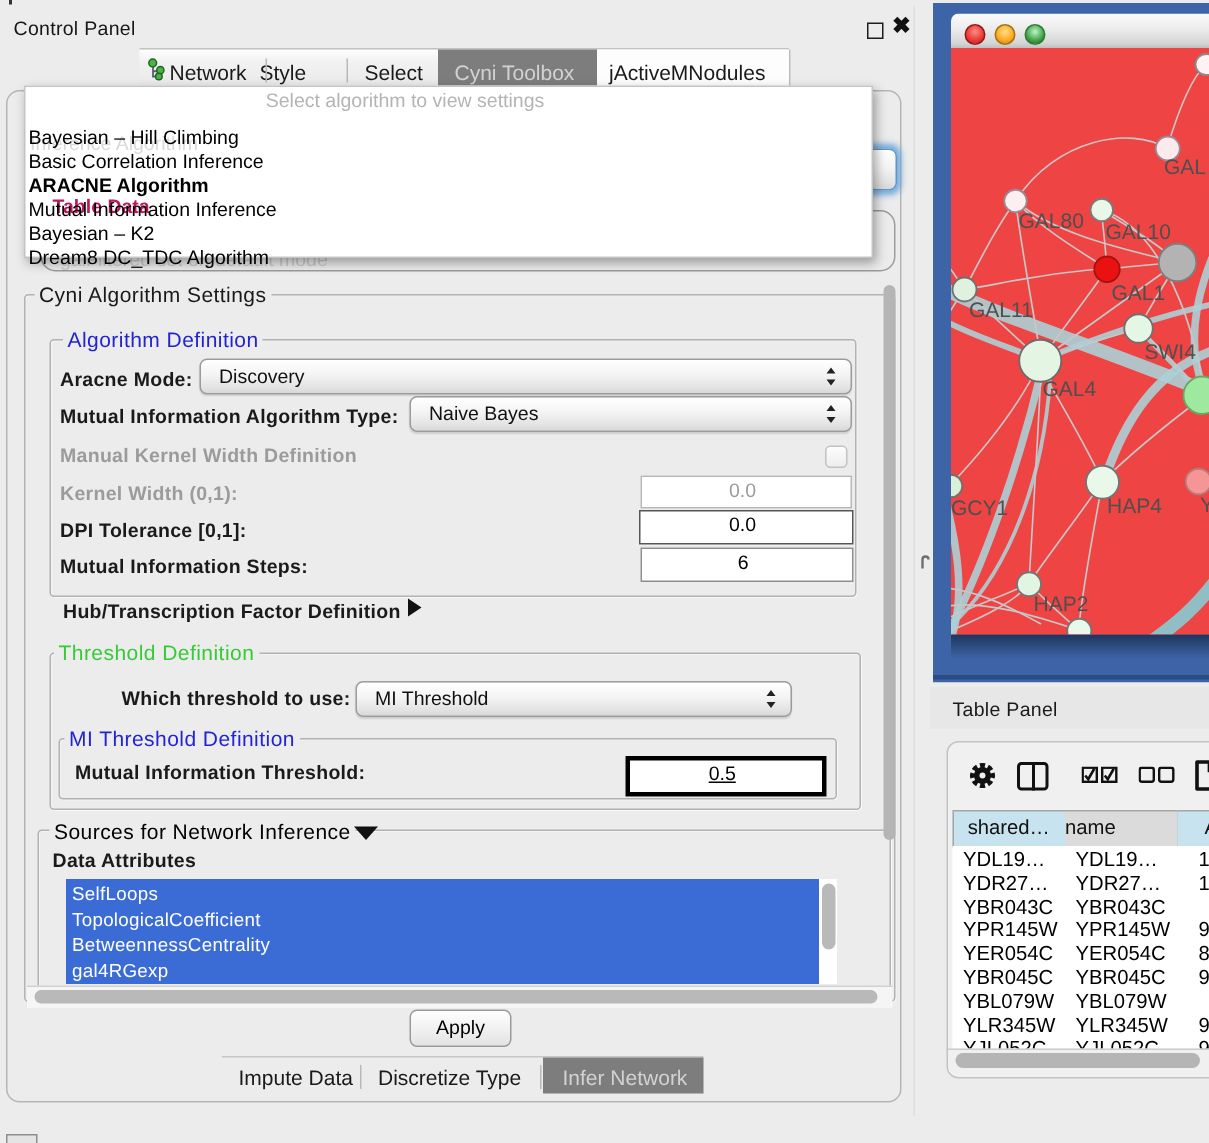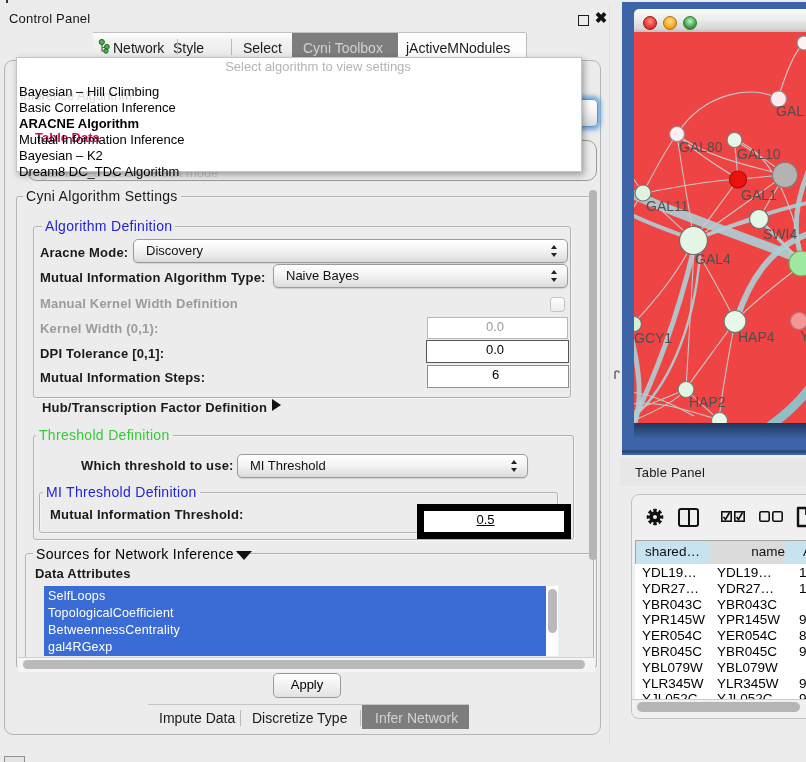--- a/index.html
+++ b/index.html
@@ -57,21 +57,21 @@
 
 <div class="abs" style="left:27px;top:140px;width:568px;height:39px;border:1.5px solid #9b9b9b;border-radius:10px;background:#ececec;overflow:hidden;">
   <div class="abs" style="left:12px;top:24px;font-size:13px;color:#cbcbcb;">galFiltered set on default mode</div>
 </div>
 
 <div class="abs" style="left:16px;top:57px;width:564px;height:113px;background:#fff;border:1px solid #c4c4c4;box-shadow:2px 3px 7px rgba(0,0,0,0.35);"></div>
 
 <div class="abs" style="left:20px;top:88px;font-size:13px;color:#d9d9d9;">Inference Algorithm</div>
 <div class="abs" style="left:35px;top:130px;font-size:13px;color:#be185d;font-weight:bold;">Table Data</div>
 
-<div class="abs" style="left:16px;top:59px;width:508px;text-align:center;font-size:13px;color:#b4b4b4;padding-left:48px;">Select algorithm to view settings</div>
+<div class="abs" style="left:16px;top:59px;width:508px;text-align:center;font-size:13px;color:#b4b4b4;">Select algorithm to view settings</div>
 <div class="abs" style="left:19px;top:84px;font-size:13px;color:#000;line-height:15.9px;">
 Bayesian – Hill Climbing<br>
 Basic Correlation Inference<br>
 <span class="b">ARACNE Algorithm</span><br>
 Mutual Information Inference<br>
 Bayesian – K2<br>
 Dream8 DC_TDC Algorithm
 </div>
 
 <div class="abs etch" style="left:16px;top:196px;width:579px;height:470px;"></div>
@@ -106,21 +106,21 @@
 <div class="gtitle gt14" style="left:36px;top:428px;color:#35cb35;">Threshold Definition</div>
 <div class="abs lbl b" style="left:81px;top:458px;">Which threshold to use:</div>
 <div class="combo" style="left:237px;top:454px;width:289px;height:22px;">
     <span class="ct">MI Threshold</span>
     <span class="carr"></span>
   </div>
 
 <div class="abs etch" style="left:39px;top:492px;width:517px;height:39px;"></div>
 <div class="gtitle gt14" style="left:43px;top:485px;color:#2323d6;">MI Threshold Definition</div>
 <div class="abs lbl b" style="left:50px;top:507px;">Mutual Information Threshold:</div>
-<div class="fld" style="left:417px;top:504px;width:123px;height:20px;border:7px solid #000000;color:#000;padding:1px 17px 0 0;text-decoration:underline;">0.5</div>
+<div class="fld" style="left:417px;top:504px;width:123px;height:20px;border:3px solid #000000;color:#000;padding:1px 5px 0 0;text-decoration:underline;">0.5</div>
 
 <div class="abs etch" style="left:25px;top:553px;width:567px;height:113px;"></div>
 <div class="gtitle gt14" style="left:33px;top:547px;">Sources for Network Inference</div>
 <div class="abs" style="left:236px;top:551px;width:0;height:0;border-left:8px solid transparent;border-right:8px solid transparent;border-top:9px solid #111;"></div>
 <div class="abs lbl b" style="left:35px;top:566px;">Data Attributes</div>
 <div class="abs" style="left:44px;top:586px;width:514px;height:70px;background:#fff;overflow:hidden;">
   <div class="abs" style="left:0;top:0;width:502px;height:70px;background:#3b6cd6;"></div>
   <div class="abs" style="left:4px;top:2px;font-size:12.5px;color:#fff;line-height:17px;letter-spacing:0.2px;">SelfLoops<br>TopologicalCoefficient<br>BetweennessCentrality<br>gal4RGexp</div>
   <div class="abs" style="left:504px;top:3px;width:9px;height:44px;background:#b9b9b9;border-radius:5px;"></div>
 </div>
@@ -258,21 +258,21 @@
   </svg>
   <svg class="abs" style="left:164px;top:11px;" width="20" height="22" viewBox="0 0 20 22">
       <path d="M 2 2 L 10 2 L 16 8 L 16 20 L 2 20 Z" fill="none" stroke="#111" stroke-width="2.4" stroke-linejoin="round"></path>
       <path d="M 10 2 L 10 8 L 16 8" fill="none" stroke="#111" stroke-width="1.8"></path>
     </svg>
 
   <div class="abs" style="left:3px;top:45px;width:75px;height:23px;background:#c7e3ef;border:1px solid #a6a6a6;"></div>
   <div class="abs" style="left:78px;top:45px;width:75px;height:23px;background:#dbdbdb;border:1px solid #a6a6a6;border-left:none;"></div>
   <div class="abs" style="left:153px;top:45px;width:50px;height:23px;background:#c7e3ef;border:1px solid #a6a6a6;border-left:none;"></div>
   <div class="abs" style="left:3px;top:49px;width:75px;text-align:center;font-size:13.5px;color:#111;">shared…</div>
-  <div class="abs" style="left:78px;top:49px;width:75px;text-align:right;font-size:13.5px;color:#111;">name</div>
+  <div class="abs" style="left:78px;top:49px;width:75px;text-align:left;font-size:13.5px;color:#111;">name</div>
   <div class="abs" style="left:171px;top:49px;font-size:13.5px;color:#111;">Avg</div>
 
   <div class="abs" style="left:3px;top:69px;width:200px;height:137px;background:#fff;overflow:hidden;">
     <div class="abs" style="left:7px;top:1px;font-size:13.5px;line-height:15.8px;color:#000;">YDL19…<br>YDR27…<br>YBR043C<br>YPR145W<br>YER054C<br>YBR045C<br>YBL079W<br>YLR345W<br>YJL052C</div>
     <div class="abs" style="left:82px;top:1px;font-size:13.5px;line-height:15.8px;color:#000;">YDL19…<br>YDR27…<br>YBR043C<br>YPR145W<br>YER054C<br>YBR045C<br>YBL079W<br>YLR345W<br>YJL052C</div>
     <div class="abs" style="left:164px;top:1px;font-size:13.5px;line-height:15.8px;color:#000;">13<br>12<br><br>9.<br>8.<br>9.<br><br>9.<br>9.</div>
   </div>
 
   <div class="abs" style="left:0px;top:204px;width:200px;height:15px;background:#f0f0f0;border-top:1px solid #ccc;"></div>
   <div class="abs" style="left:5px;top:207px;width:163px;height:10px;background:#b5b5b5;border-radius:5px;"></div>

